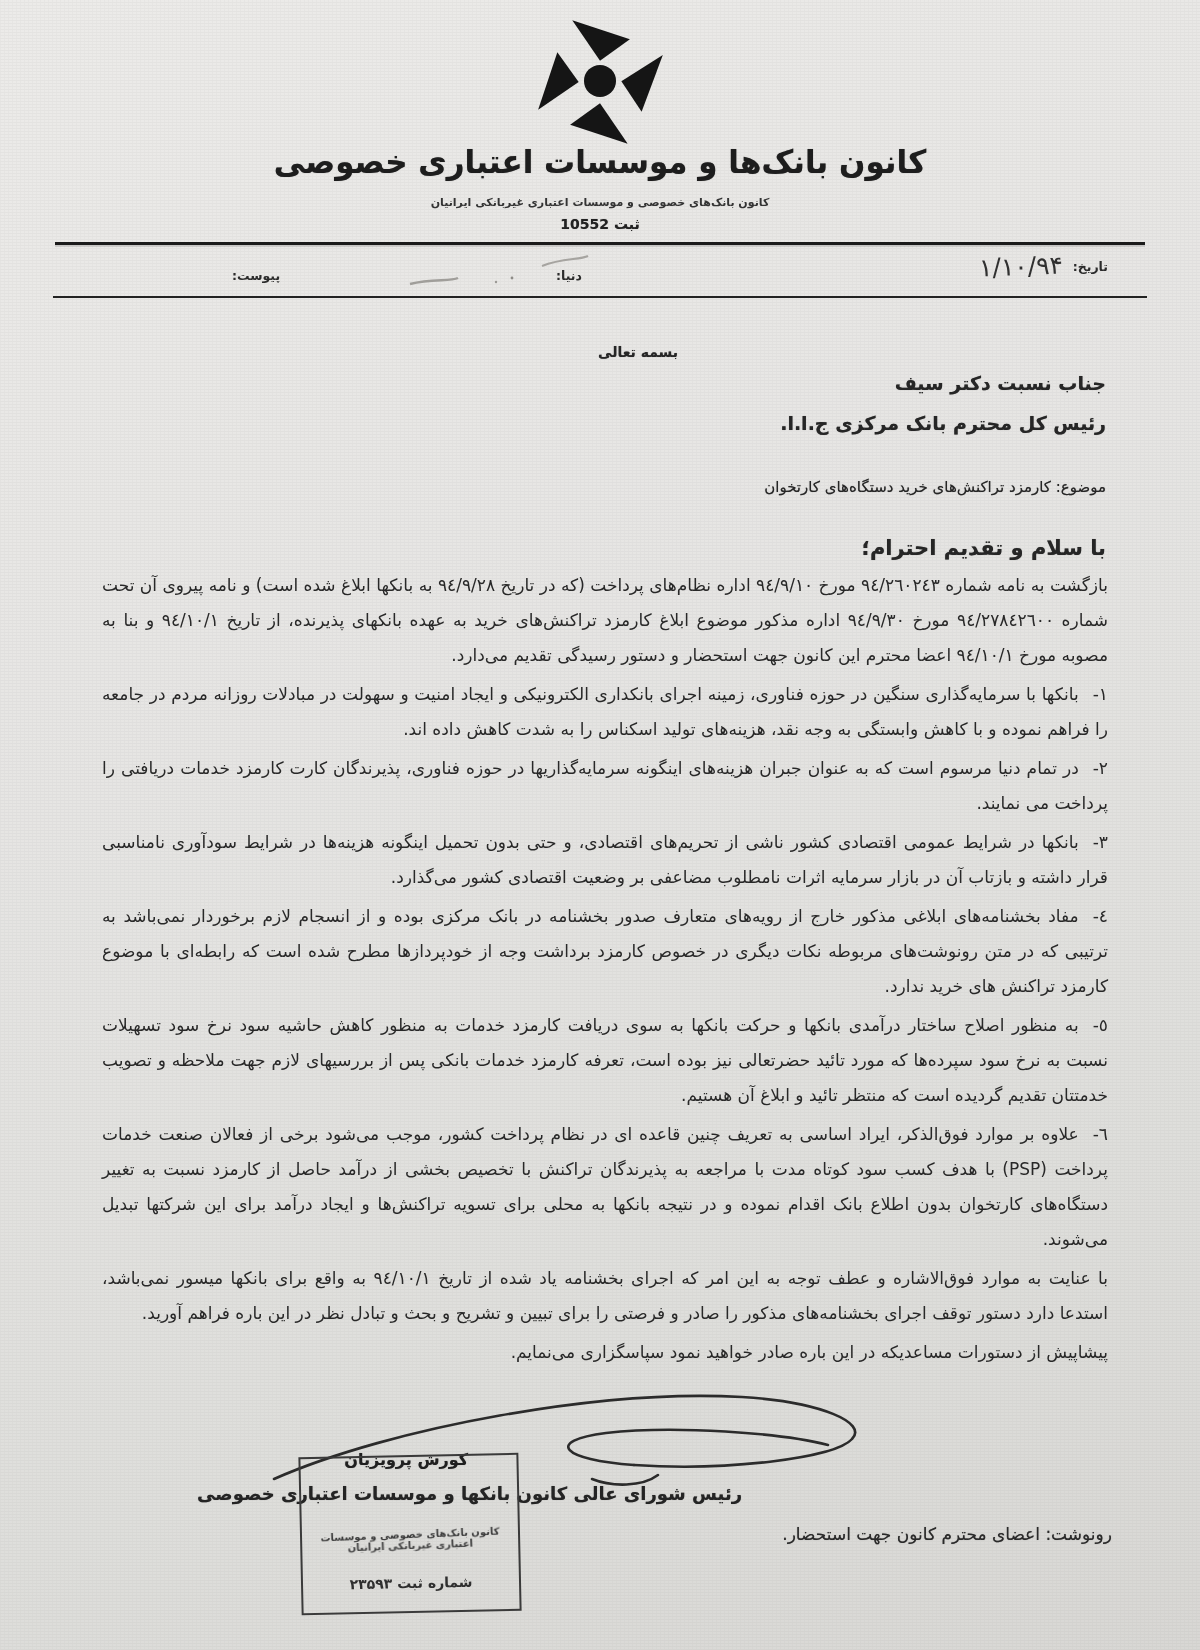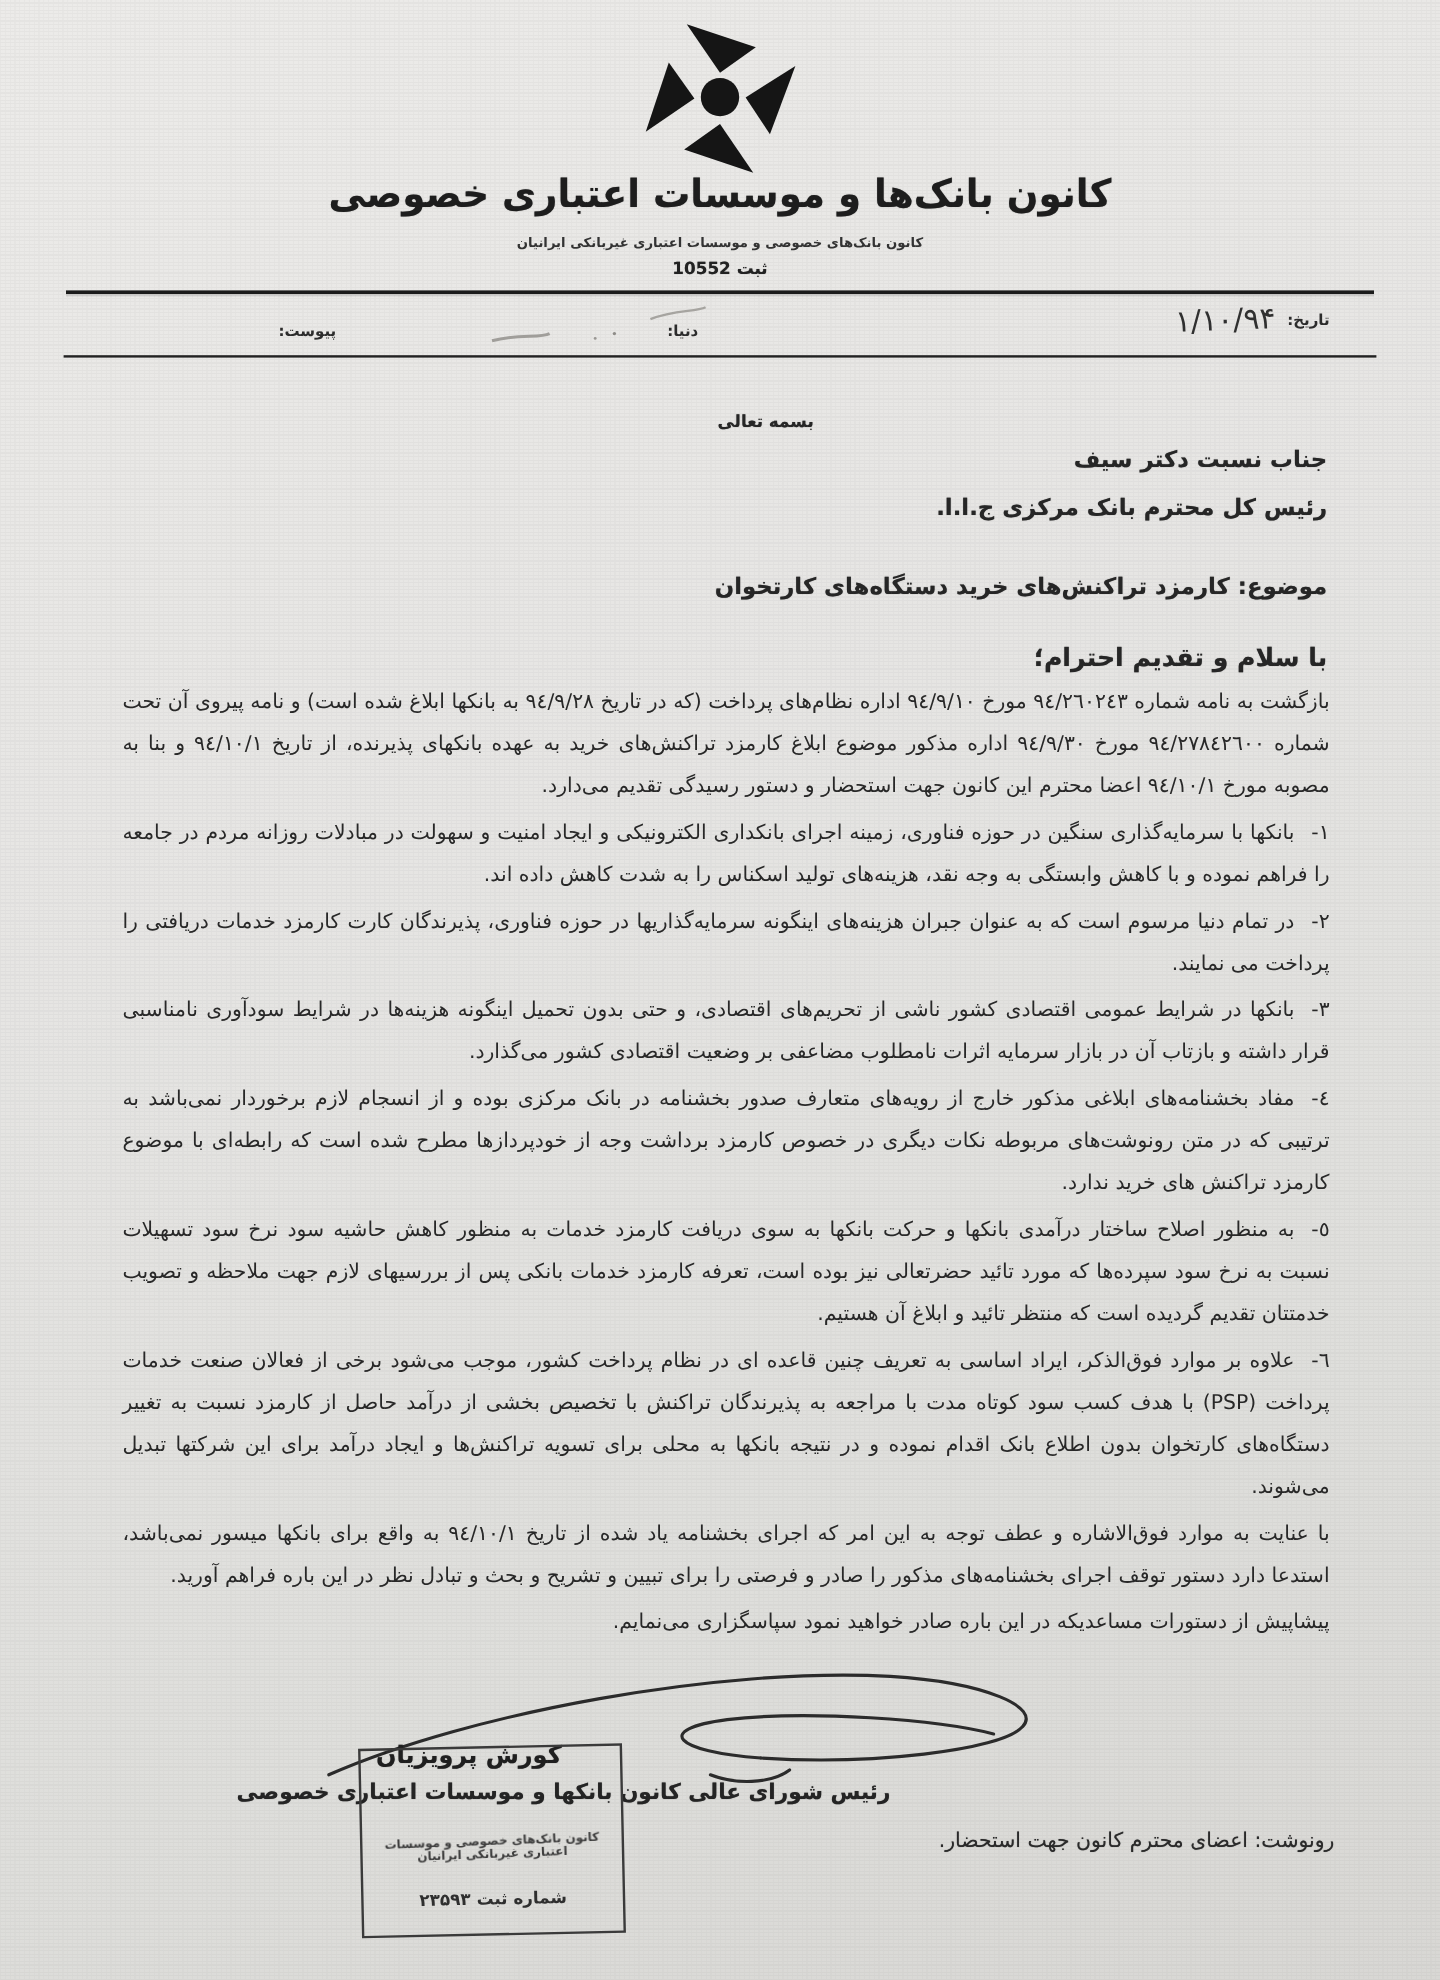--- a/index.html
+++ b/index.html
@@ -35,31 +35,31 @@
   .meta-date{top:252px;right:92px;display:flex;align-items:center;gap:10px;direction:rtl;}
   .meta-label{font-size:12.5px;color:#2c2c2c;font-weight:bold;}
   .meta-date-value{font-size:25px;color:#303030;transform:rotate(-2deg);letter-spacing:2px;}
   .meta-number{top:268px;left:556px;}
   .meta-attach{top:268px;left:232px;}
   .scribble{top:248px;left:392px;}
 
   .besmele{top:344px;left:598px;width:150px;text-align:left;font-size:14px;font-weight:bold;}
   .addr1{top:372px;right:94px;font-size:19px;font-weight:bold;}
   .addr2{top:412px;right:94px;font-size:19px;font-weight:bold;}
-  .subject{top:478px;right:94px;font-size:19px;font-weight:bold;margin-left:31px;}
+  .subject{top:478px;right:94px;font-size:15px;font-weight:normal;margin-left:31px;}
   .salutation{top:536px;right:94px;font-size:21px;font-weight:bold;}
 
   .body-block{top:568px;right:92px;left:86px;font-size:17px;line-height:35px;
               text-align:justify;color:#282828;}
   .body-block p{margin:0 0 4px 16px;}
   .item .num{font-weight:normal;margin-left:14px;white-space:nowrap;}
   .thanks{text-align:right;}
 
   .sig-swoosh{left:262px;top:1383px;}
-  .sig-name{top:1450px;right:732px;font-size:20px;font-weight:bold;white-space:nowrap;color:#1f1f1f;}
+  .sig-name{top:1450px;right:732px;font-size:16px;font-weight:bold;white-space:nowrap;color:#1f1f1f;}
   .sig-title{top:1483px;right:458px;font-size:18px;font-weight:bold;white-space:nowrap;color:#242424;}
 
   .stamp{left:300px;top:1455px;width:220px;height:158px;border:2.5px solid #3a3a3a;
          transform:rotate(-1.2deg);box-sizing:border-box;}
   .stamp-line1{position:absolute;top:72px;left:6px;right:6px;text-align:center;font-size:10px;
                color:#3d3d3d;transform:rotate(-1deg);filter:blur(.25px);font-weight:bold;}
   .stamp-line2{position:absolute;top:118px;left:6px;right:6px;text-align:center;font-size:14px;
                font-weight:bold;color:#2f2f2f;}
 
   .cc-line{top:1524px;right:88px;font-size:17px;color:#2a2a2a;}

